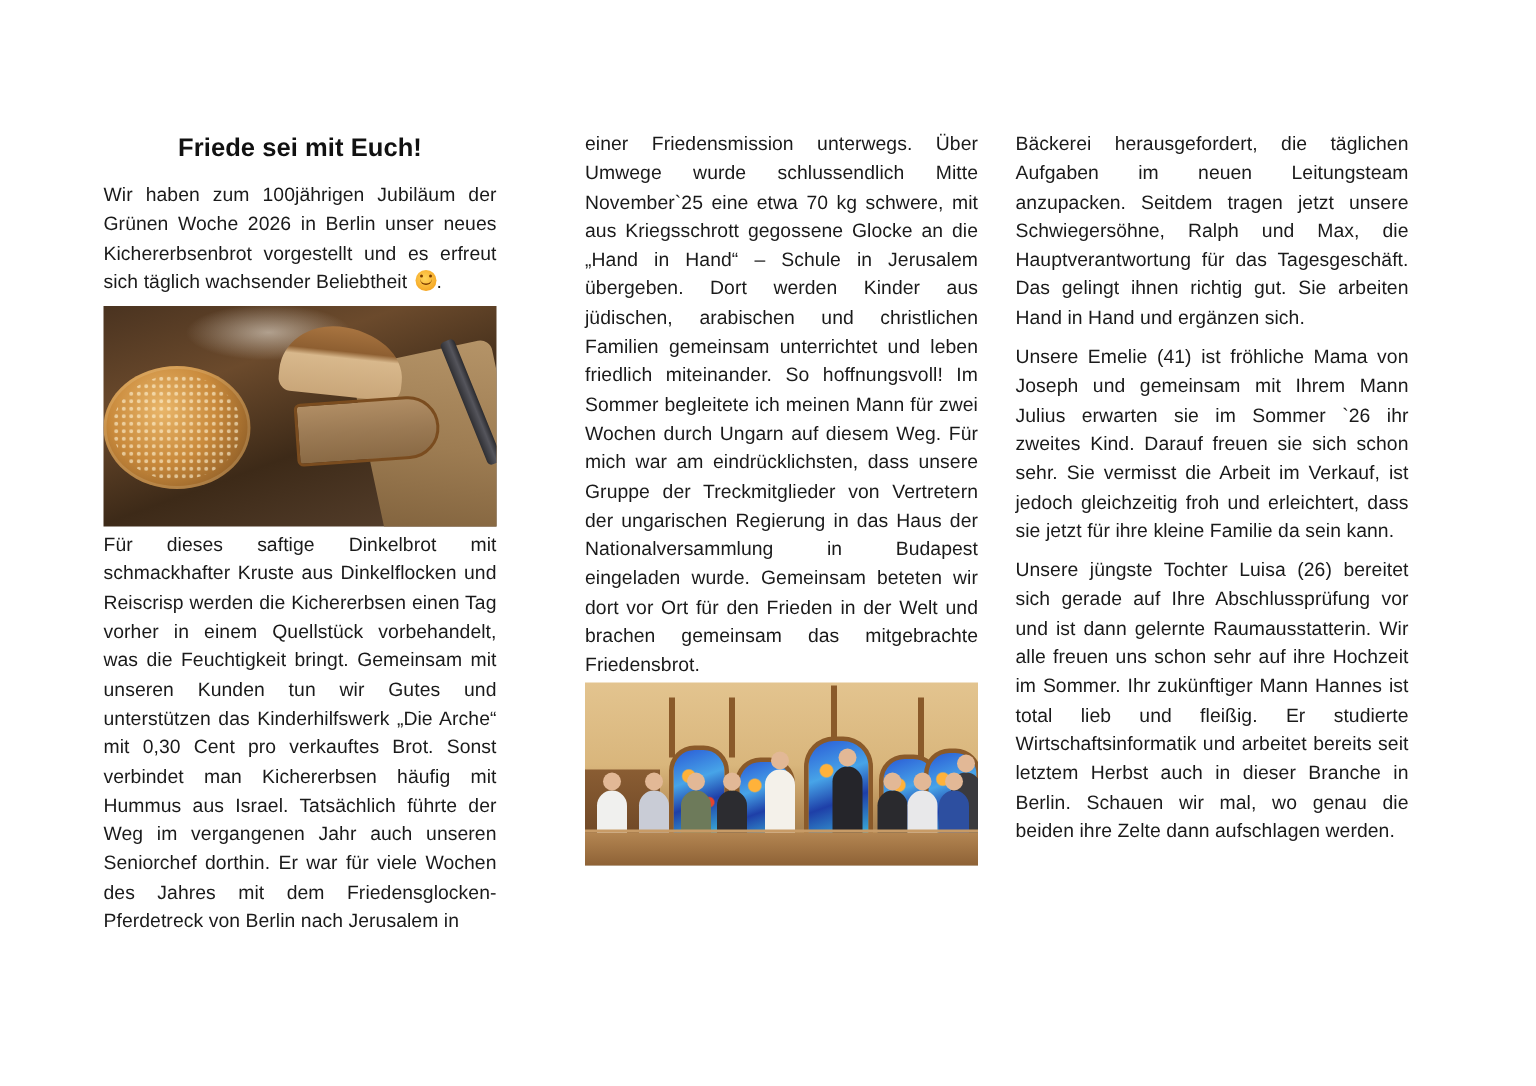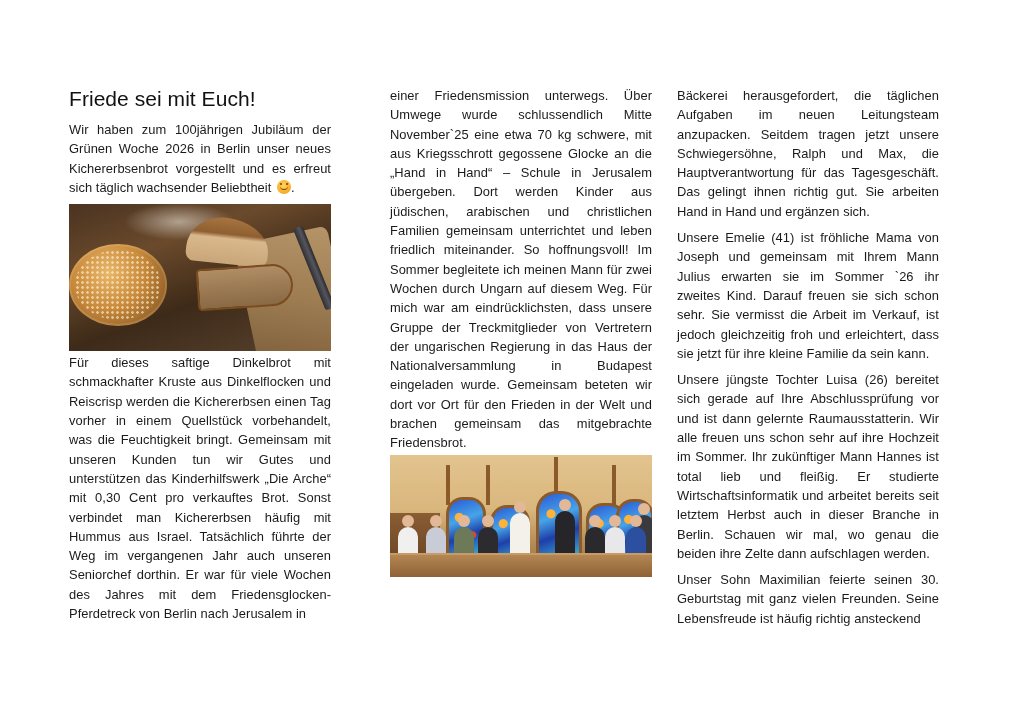--- a/index.html
+++ b/index.html
@@ -30,25 +30,25 @@
       text-align: justify;
       letter-spacing: 0.05px;
     }
     .col p {
       margin: 0 0 7px 0;
     }
     #col1 { left: 69px; }
     #col2 { left: 390px; }
     #col3 { left: 677px; }
     .title {
-      font-size: 21px;
-      font-weight: normal;
+      font-size: 17px;
+      font-weight: bold;
       line-height: 22px;
       margin: 2px 0 10px 0 !important;
-      text-align: left;
+      text-align: center;
       color: #111;
     }
     .emoji {
       display: inline-block;
       width: 14px; height: 14px;
       border-radius: 50%;
       background: radial-gradient(circle at 45% 40%, #ffd45a 0%, #f5a623 75%, #e08a10 100%);
       vertical-align: -2px;
       position: relative;
       margin-left: 2px;
@@ -247,16 +247,15 @@
       <div class="person p9"></div>
       <div class="church-table"></div>
     </div>
 
   </div>
 
   <div class="col" id="col3">
     <p>Bäckerei herausgefordert, die täglichen Aufgaben im neuen Leitungsteam anzupacken. Seitdem tragen jetzt unsere Schwiegersöhne, Ralph und Max, die Hauptverantwortung für das Tagesgeschäft. Das gelingt ihnen richtig gut. Sie arbeiten Hand in Hand und ergänzen sich.</p>
     <p>Unsere Emelie (41) ist fröhliche Mama von Joseph und gemeinsam mit Ihrem Mann Julius erwarten sie im Sommer `26 ihr zweites Kind. Darauf freuen sie sich schon sehr. Sie vermisst die Arbeit im Verkauf, ist jedoch gleichzeitig froh und erleichtert, dass sie jetzt für ihre kleine Familie da sein kann.</p>
     <p>Unsere jüngste Tochter Luisa (26) bereitet sich gerade auf Ihre Abschlussprüfung vor und ist dann gelernte Raumausstatterin.  Wir alle freuen uns schon sehr auf ihre Hochzeit im Sommer. Ihr zukünftiger Mann Hannes ist total lieb und fleißig. Er studierte Wirtschaftsinformatik und arbeitet bereits seit letztem Herbst auch in dieser Branche in Berlin. Schauen wir mal, wo genau die beiden ihre Zelte dann aufschlagen werden.</p>
-    <p>Unser Sohn Maximilian feierte seinen 30. Geburtstag mit ganz vielen Freunden. Seine Lebensfreude ist häufig richtig ansteckend</p>
   </div>
 
 </div>
 
 </body></html>

